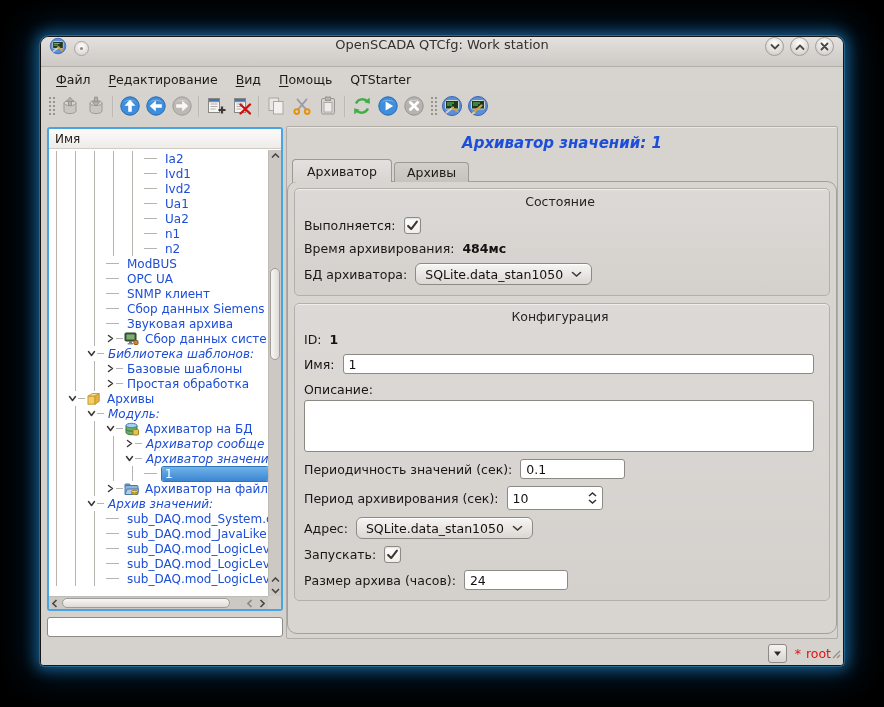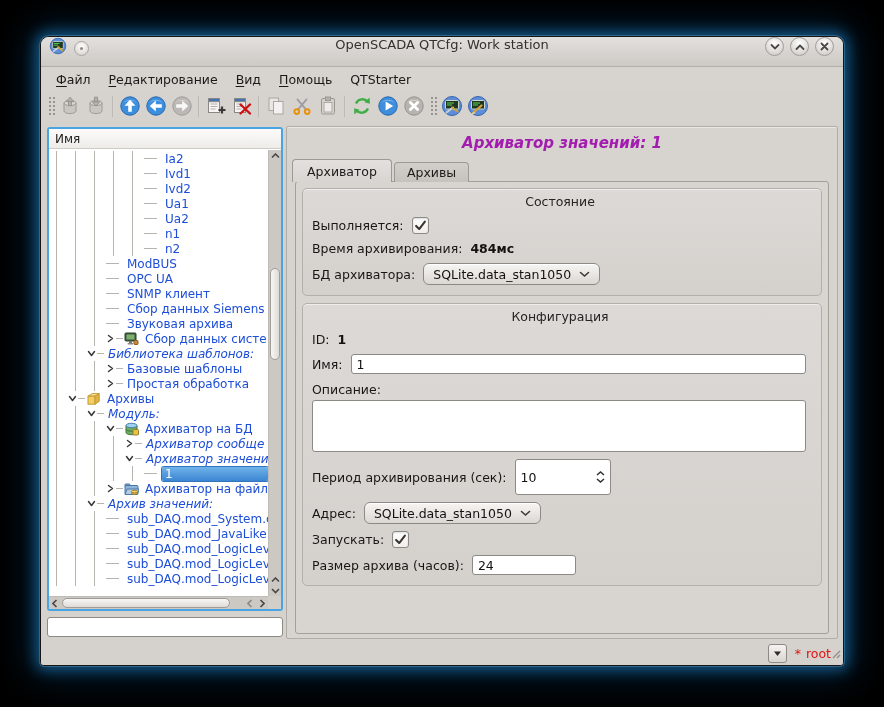--- a/index.html
+++ b/index.html
@@ -60,47 +60,47 @@
   .hscroll{position:absolute;left:0;right:13px;bottom:0;height:13px;background:#ccc8c4;border-top:1px solid #bfbbb7;}
   .hslider{position:absolute;top:1px;bottom:1px;left:13px;width:168px;border:1px solid #a09c98;border-radius:5px;
     background:linear-gradient(#f8f7f5,#dedbd7);}
   .harr{position:absolute;top:0;height:13px;width:12px;display:flex;align-items:center;justify-content:center;}
   .scroll-corner{position:absolute;right:0;bottom:0;width:13px;height:13px;background:#d2cec9;}
   .nav-input{flex:none;height:22px;margin-top:6px;border-radius:7px;}
   
   .panel{position:absolute;left:245px;top:5px;right:5px;bottom:2px;
     background:#d7d4d0;border:1px solid #b0aca8;border-radius:2px;box-shadow:inset 0 1px 0 #e9e6e3;
     display:flex;flex-direction:column;}
-  .panel-title{flex:none;text-align:center;font-size:15px;font-weight:bold;font-style:italic;color:#a21caf;padding:7px 0 5px;}
+  .panel-title{flex:none;text-align:center;font-size:15px;font-weight:bold;font-style:italic;color:#1d4ed8;padding:7px 0 5px;}
   .tabs{flex:none;display:flex;align-items:flex-end;padding-left:5px;height:24px;position:relative;z-index:2;}
   .tab{display:flex;align-items:center;font-size:12.5px;color:#1d1b19;border:1px solid #9c9894;border-bottom:none;
     border-radius:4px 4px 0 0;margin-bottom:-1px;}
   .tab.active{background:linear-gradient(#e3e0dd,#d8d5d1);height:23px;padding:0 14px;z-index:3;}
   .tab.inactive{background:linear-gradient(#d2cfcb,#c6c2be);height:20px;padding:0 12px;margin-left:2px;}
-  .tab-frame{flex:1;margin:0 8px 4px;border:1px solid #a3a09c;border-radius:3px;background:#d8d5d1;padding:6px;overflow:hidden;position:relative;z-index:1;}
+  .tab-frame{flex:1;margin:0 0 4px;border:1px solid #a3a09c;border-radius:10px;background:#d8d5d1;padding:6px;overflow:hidden;position:relative;z-index:1;}
   .group{border:1px solid #b3afab;border-radius:5px;background:linear-gradient(#dcd9d6,#d4d1cd);
     padding:3px 13px 10px 9px;box-shadow:inset 0 1px 0 rgba(255,255,255,.55);}
   .group + .group{margin-top:7px;}
   .group-title{text-align:center;font-size:12.5px;color:#262422;padding:2px 0 1px;}
   .frow{display:flex;align-items:center;margin-top:7px;font-size:12.5px;color:#191715;}
   .flabel{margin-right:8px;flex:none;}
   .bval{font-weight:bold;color:#141210;}
   .checkbox{width:17px;height:17px;flex:none;border:1px solid #8d8985;border-radius:3px;
     background:linear-gradient(#ffffff,#f0eeec);box-shadow:inset 0 1px 2px rgba(0,0,0,.14);
     display:flex;align-items:center;justify-content:center;}
   .checkbox svg{display:none;}
   .checkbox.checked svg{display:block;}
   .combo{height:22px;min-width:168px;display:inline-flex;align-items:center;justify-content:space-between;gap:8px;
     padding:0 9px;border:1px solid #8d8985;border-radius:6px;font-size:12.5px;color:#141210;
     background:linear-gradient(#f7f5f3,#dbd7d3);box-shadow:inset 0 1px 0 #fff;}
   .tinput{height:20px;background:#fff;border:1px solid #8d8985;border-radius:3px;
     font-family:"DejaVu Sans",sans-serif;font-size:12.5px;color:#111;padding:0 5px;outline:none;}
   .w105{width:105px;} .w100{width:104px;}
   .grow{flex:1;margin-right:2px;}
-  .spin{width:96px;height:36px;background:#fff;border:1px solid #8d8985;border-radius:3px;
+  .spin{width:96px;height:24px;background:#fff;border:1px solid #8d8985;border-radius:3px;
     display:flex;align-items:center;justify-content:space-between;padding:0 5px;font-size:12.5px;color:#111;}
   .spin-arrows{display:flex;flex-direction:column;gap:2px;align-items:center;}
   .descr-label{margin-top:8px;font-size:12.5px;color:#191715;}
   .descr-area{display:block;width:calc(100% - 2px);height:52px;margin-top:3px;resize:none;
     background:#fff;border:1px solid #8d8985;border-radius:3px;font-family:"DejaVu Sans",sans-serif;font-size:12.5px;outline:none;}
   
   .statusbar{height:24px;flex:none;display:flex;align-items:center;justify-content:flex-end;gap:8px;
     padding-right:12px;font-size:12.5px;background:#d5d1cd;}
   .sb-btn{width:19px;height:19px;border:1px solid #8d8985;border-radius:3px;
     background:linear-gradient(#f5f3f1,#d8d4d0);display:flex;align-items:center;justify-content:center;}
@@ -690,20 +690,24 @@
               <span class="flabel">ID:</span>
               <span class="bval">1</span>
             </div>
             <div class="frow">
               <span class="flabel">Имя:</span>
               <input class="tinput grow" value="1" style="">
             </div>
             <div class="descr-label">Описание:</div>
             <textarea class="descr-area" style=""></textarea>
             <div class="frow">
+              <span class="flabel">Периодичность значений (сек):</span>
+              <input class="tinput w105" value="0.1" style="">
+            </div>
+            <div class="frow">
               <span class="flabel">Период архивирования (сек):</span>
               <span class="spin">
                 <span>10</span>
                 <span class="spin-arrows">
                   <svg width="9" height="5" viewBox="0 0 9 5">
                       <polyline points="1,4 4.5,1 8,4" fill="none" stroke="#33302d" stroke-width="1.5"></polyline>
                     </svg>
                   <svg width="9" height="5" viewBox="0 0 9 5">
                       <polyline points="1,1 4.5,4 8,1" fill="none" stroke="#33302d" stroke-width="1.5"></polyline>
                     </svg>

